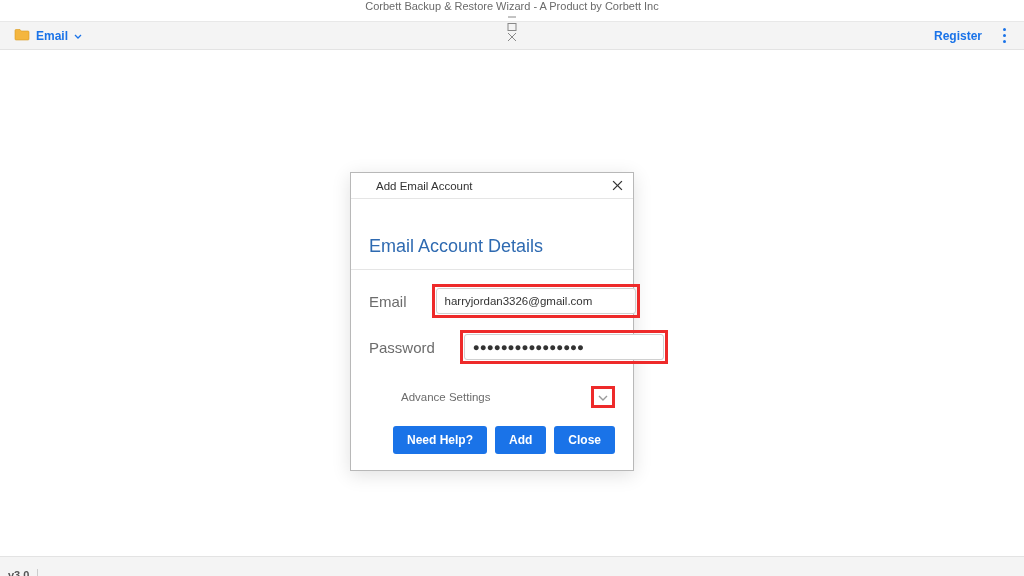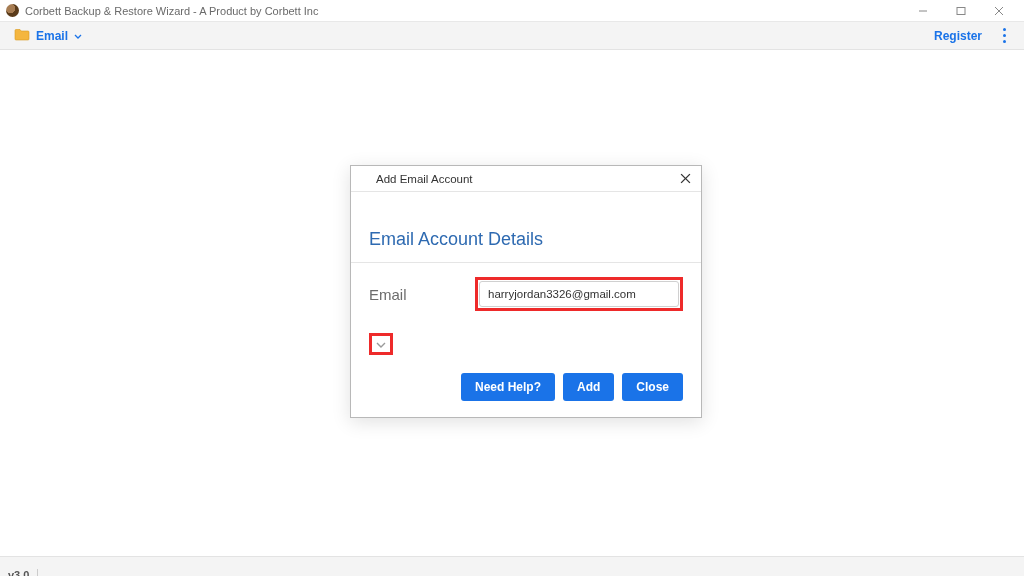--- a/index.html
+++ b/index.html
@@ -7,20 +7,21 @@
 
   
   .titlebar {
     height: 22px;
     background: #fff;
     display: flex; align-items: center;
     padding: 0 6px;
     font-size: 11px;
     color: #6a6a6a;
     border-bottom: 1px solid #e8e8e8;
+    flex-direction: column;
   }
   .titlebar .app-icon {
     width: 13px; height: 13px; border-radius: 50%;
     background: radial-gradient(circle at 35% 35%, #a67c52 0 40%, #5a3b1a 41% 100%);
     margin-right: 6px;
     display: inline-block;
   }
   .titlebar .spacer { flex: 1; }
   .win-btn {
     width: 38px; height: 22px; display: flex; align-items: center; justify-content: center;
@@ -55,22 +56,22 @@
     padding:4px 0;
   }
   .kebab span { width:3px; height:3px; background:#1a73e8; border-radius:50%; display:block; }
 
   
   .main { position: relative; width:1024px; height: calc(576px - 22px - 28px - 20px); background:#fff; }
 
   
   .dialog {
     position: absolute;
-    left: 350px; top: 115px;
-    width: 352px;
+    left: 350px; top: 122px;
+    width: 284px;
     border: 1px solid #b8b8b8;
     background: #fff;
     box-shadow: 0 4px 18px rgba(0,0,0,0.12);
   }
   .dlg-title {
     height: 26px;
     display:flex; align-items:center;
     padding: 0 6px;
     font-size: 11.5px;
     color:#333;
@@ -207,22 +208,31 @@
 
       <div class="form-row">
         <div class="form-label">Email</div>
         <div class="input-wrap">
           <div class="input-hl">
             <input class="text-field" type="text" value="harryjordan3326@gmail.com" style="">
           </div>
         </div>
       </div>
 
+      <div class="form-row">
+        <div class="form-label">Password</div>
+        <div class="input-wrap">
+          <div class="input-hl">
+            <input class="text-field" type="text" value="●●●●●●●●●●●●●●●●" style="">
+          </div>
+        </div>
+      </div>
 
       <div class="adv-row">
+        <div class="adv-label">Advance Settings</div>
         <div class="chev-hl">
           <span class="chev cursor-pointer">
             <svg width="12" height="8" viewBox="0 0 12 8">
                 <path d="M2 2l4 4 4-4" fill="none" stroke="#9a9a9a" stroke-width="1.4"></path>
               </svg>
           </span>
         </div>
       </div>
 
       <div class="btn-row">

